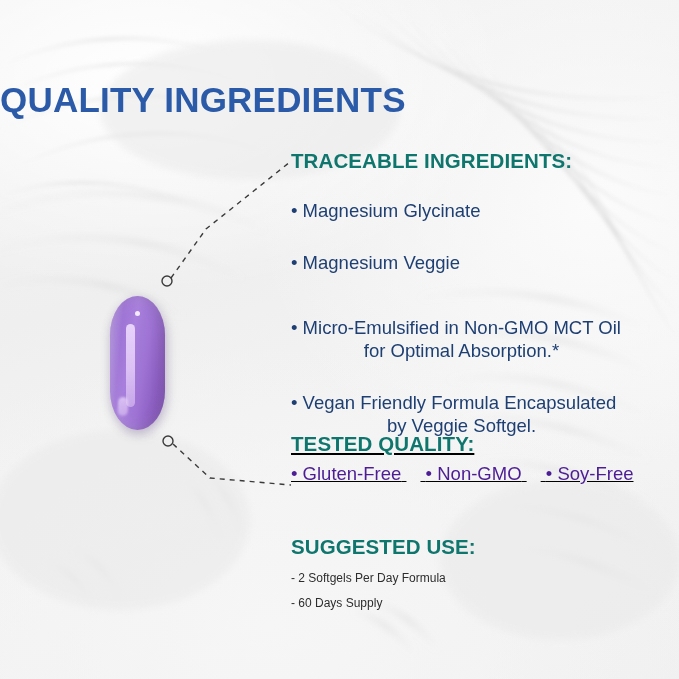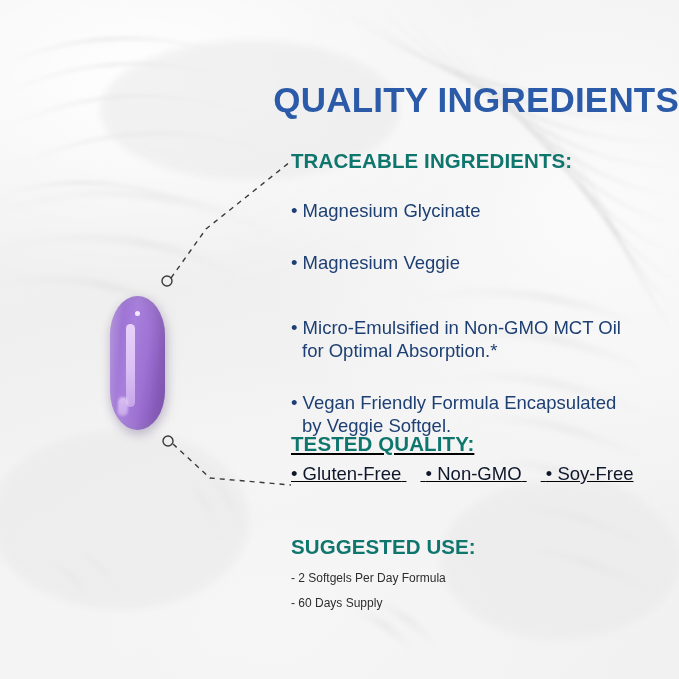--- a/index.html
+++ b/index.html
@@ -33,21 +33,21 @@
     width: 679px;
     height: 679px;
   }
 
   
   .title {
     position: absolute;
     left: 0;
     top: 80px;
     width: 679px;
-    text-align: right;
+    text-align: left;
     font-size: 35px;
     font-weight: bold;
     letter-spacing: 0.2px;
     color: #2b5ba8;
     white-space: nowrap;
   }
 
   
   .capsule-wrap {
     position: absolute;
@@ -160,25 +160,26 @@
   }
   .bullet {
     font-size: 18.5px;
     color: #1e3f73;
     line-height: 23px;
     margin-top: 16px;
   }
   .bullet .b-ind {
     padding-left: 11px;
     display: block;
+    text-align: center;
   }
 
   .tested-line {
     font-size: 18.5px;
-    color: #0f172a;
+    color: #4c1d95;
     white-space: nowrap;
   }
   .tested-line .sep {
     display: inline-block;
     width: 14px;
   }
 
   .use-line {
     font-size: 12px;
     color: #2d2d2d;

